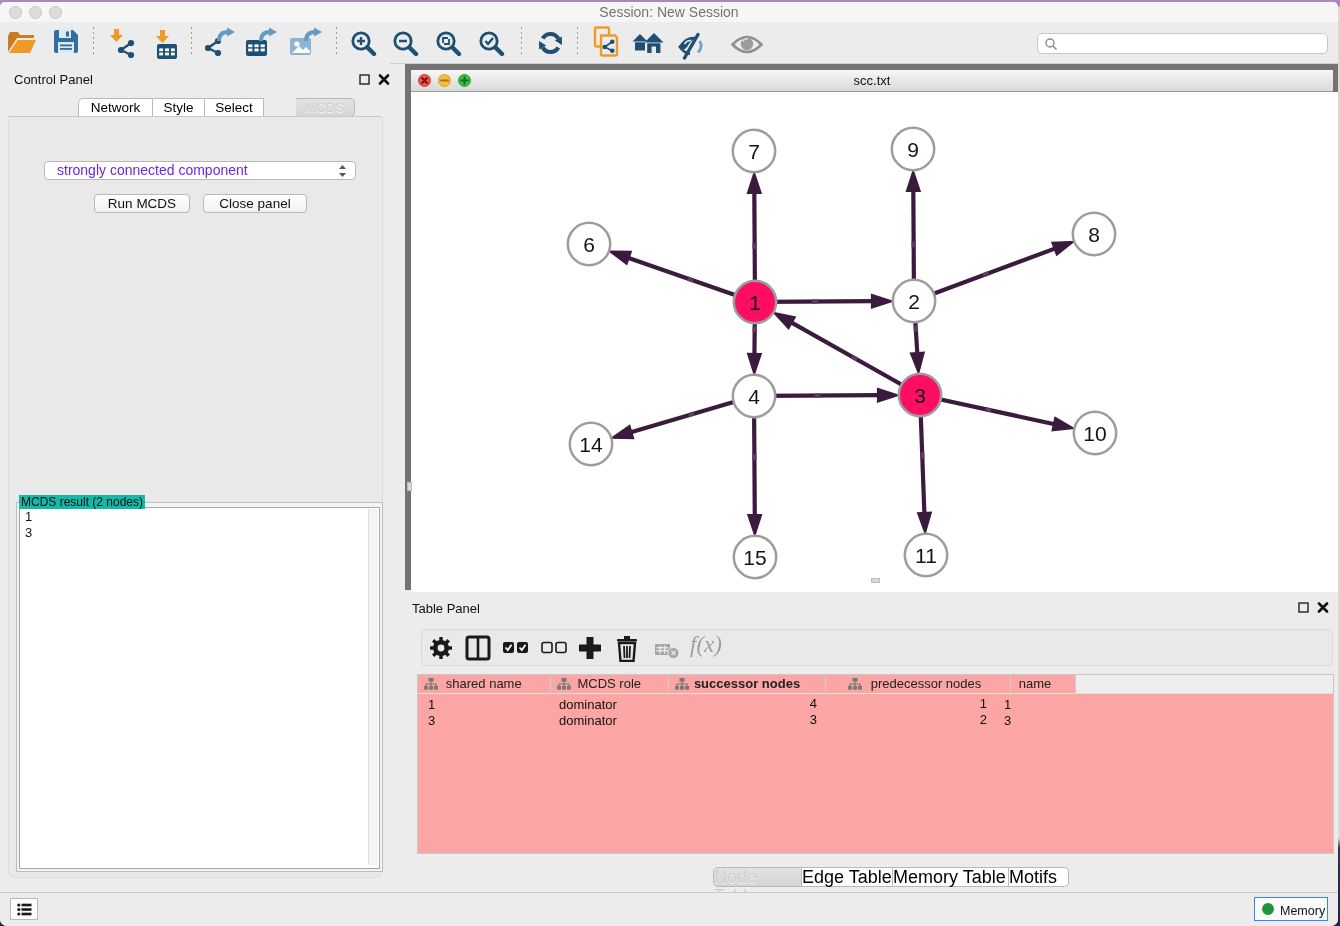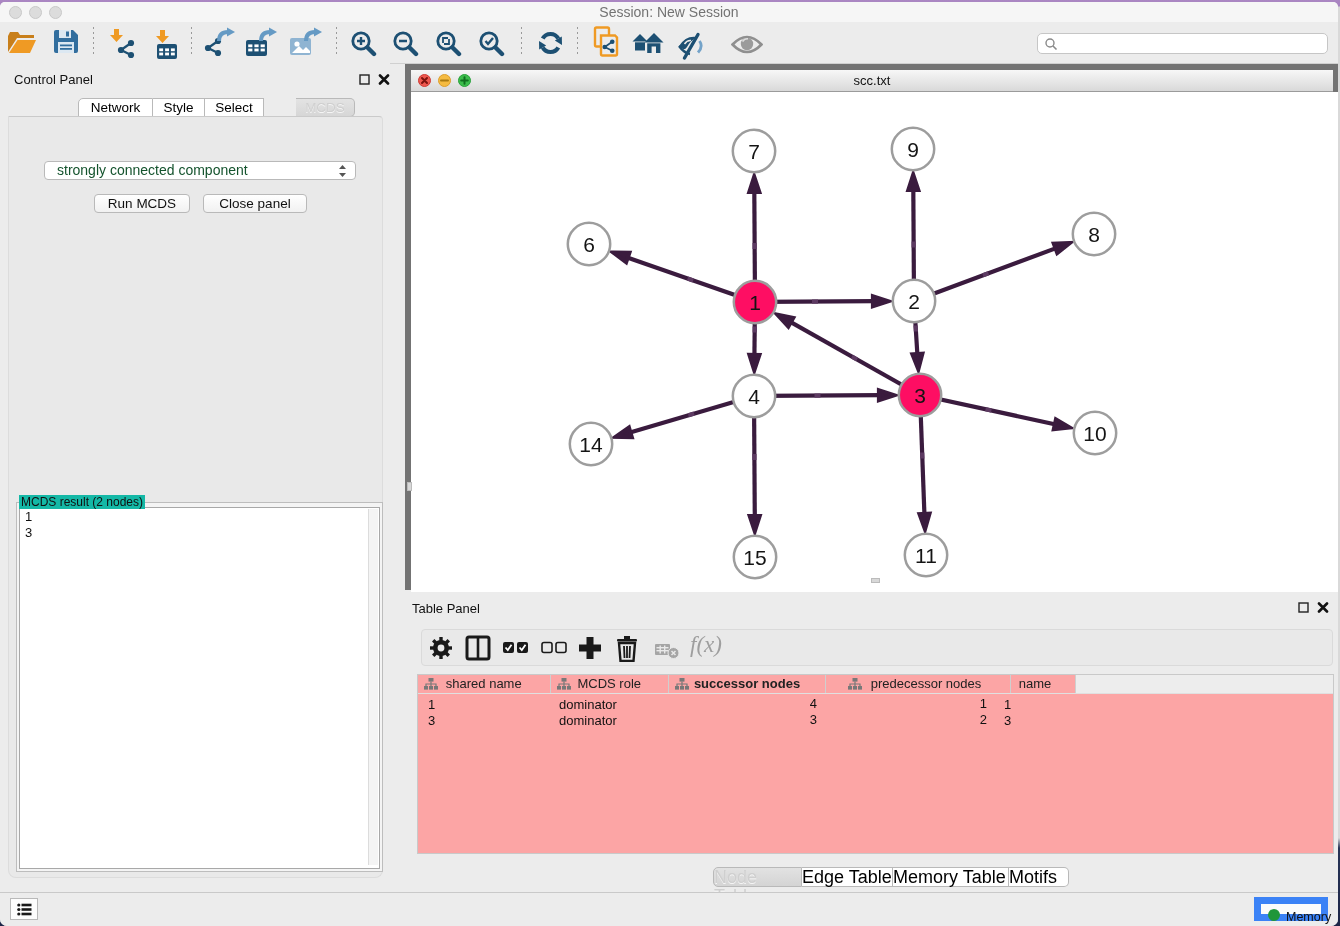--- a/index.html
+++ b/index.html
@@ -23,21 +23,21 @@
   .search{position:absolute;left:1037px;top:11px;width:289px;height:19px;background:#fff;
           border:1px solid #c6c6c6;border-radius:5px;}
   
   .cpanel{position:absolute;left:0;top:61px;width:390px;height:828px;background:#ececec;}
   .phead{font-size:13px;color:#111;}
   .ptab{position:absolute;box-sizing:border-box;font-size:13.5px;text-align:center;}
   .cbody{position:absolute;left:8px;top:53px;width:375px;height:762px;background:#e9e9e9;
          border:1px solid #dcdcdc;border-top:1px solid #cacaca;border-radius:0 4px 8px 8px;box-sizing:border-box;}
   .combo{position:absolute;left:44px;top:98px;width:312px;height:19px;background:#fff;
          border:1px solid #b9b9b9;border-radius:4px;box-sizing:border-box;
-         font-size:14px;color:#14532d;line-height:17px;padding-left:12px;}
+         font-size:14px;color:#6d28d9;line-height:17px;padding-left:12px;}
   .btn{position:absolute;height:19px;background:linear-gradient(#ffffff,#f1f1f1);
        border:1px solid #b9b9b9;border-radius:4px;box-sizing:border-box;
        font-size:13.5px;color:#111;text-align:center;line-height:17px;}
   .fieldset{position:absolute;left:16px;top:439px;width:367px;height:370px;
             border:1px solid #bdbdbd;box-sizing:border-box;background:#f4f4f4;}
   .ta{position:absolute;left:2px;top:4px;width:361px;height:362px;background:#fff;
       border:1px solid #a8a8a8;box-sizing:border-box;font-size:13px;color:#111;line-height:16px;}
   .legend{position:absolute;left:19px;top:431px;background:#14b8a6;padding:0 2px;
           font-size:12px;color:#111;}
   
@@ -428,18 +428,18 @@
           <g fill="#1a1a1a">
             <circle cx="1.8" cy="2" r="1.6"></circle>
             <circle cx="1.8" cy="6.5" r="1.6"></circle>
             <circle cx="1.8" cy="11" r="1.6"></circle>
             <rect x="4.5" y="0.7" width="10" height="2.6"></rect>
             <rect x="4.5" y="5.2" width="10" height="2.6"></rect>
             <rect x="4.5" y="9.7" width="10" height="2.6"></rect>
           </g>
         </svg>
       </div>
-      <div style="position:absolute;left:1254px;top:4px;width:74px;height:24px;background:#fbfbfb;border:7px solid #3b82f6;box-sizing:border-box;">
+      <div style="position:absolute;left:1254px;top:4px;width:74px;height:24px;background:#fbfbfb;border:1px solid #3b82f6;box-sizing:border-box;">
         <div style="position:absolute;left:7px;top:5px;width:12px;height:12px;border-radius:50%;background:#1f9639;"></div>
         <div style="position:absolute;left:25px;top:6px;font-size:12.5px;color:#111;">Memory</div>
       </div>
     </div>
 </div>
 
 </body></html>

